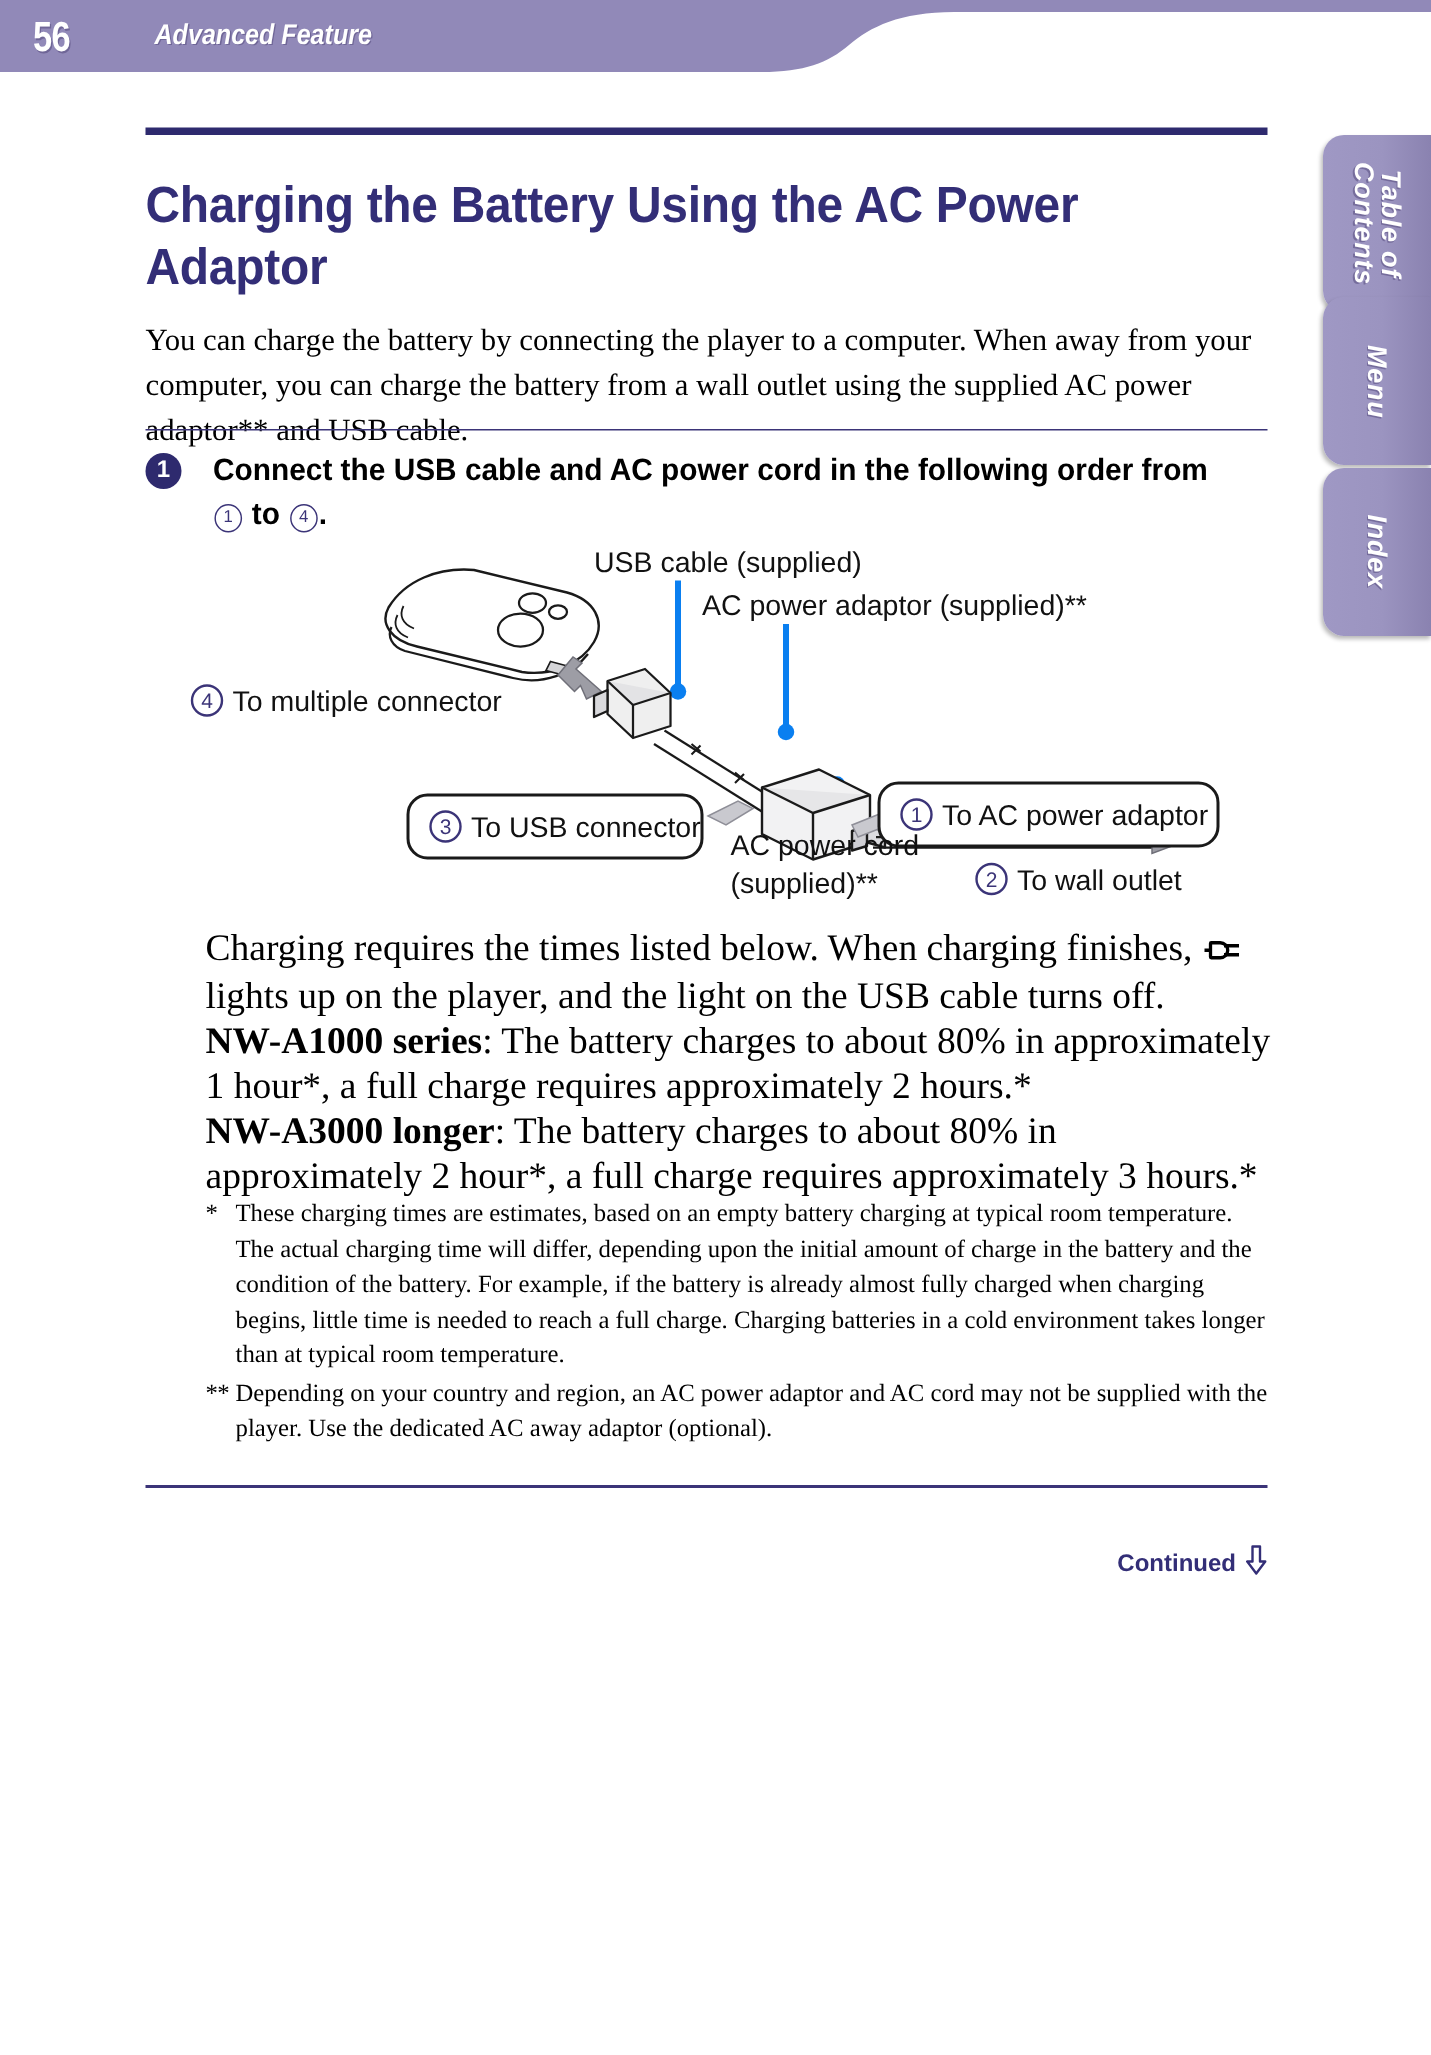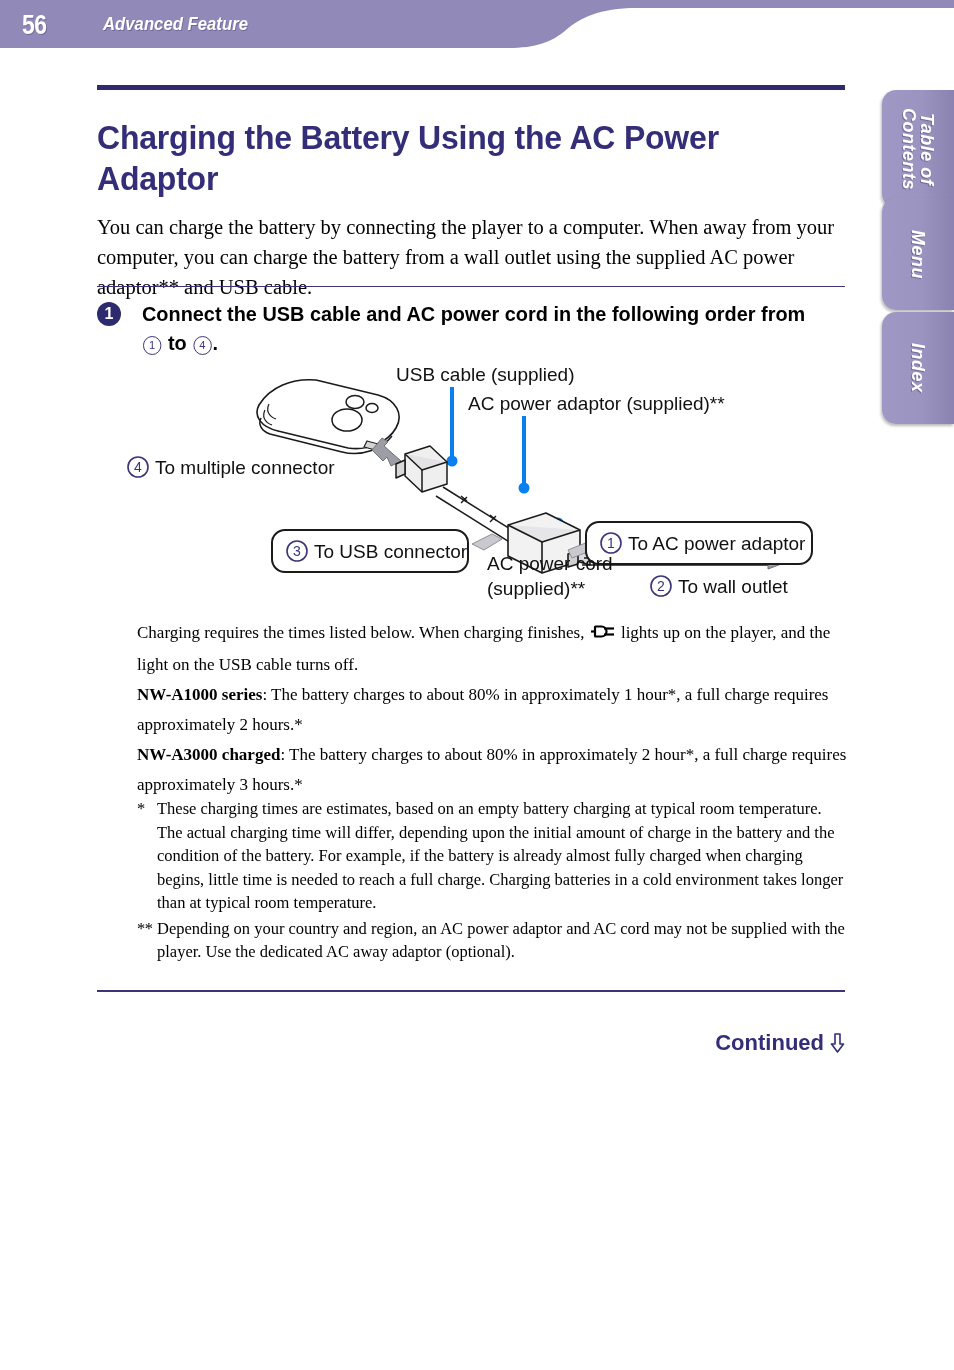--- a/index.html
+++ b/index.html
@@ -166,21 +166,21 @@
     left: 120px; top: 358px;
     width: 740px; height: 252px;
   }
   #diagram svg { display: block; }
 
   
   #body-text {
     position: absolute;
     left: 137px; top: 618px;
     width: 716px;
-    font-size: 17px;
+    font-size: 25px;
     line-height: 30px;
   }
   #body-text .bold { font-weight: bold; text-align: right; }
   .plug-icon {
     display: inline-block;
     vertical-align: -2px;
     margin: 0 1px;
   }
 
   
@@ -210,21 +210,21 @@
     background: #3b3478;
   }
 
   #continued {
     position: absolute;
     left: 97px; top: 1030px;
     width: 748px;
     text-align: right;
     font-family: "Liberation Sans Narrow", "Liberation Sans", sans-serif;
     font-weight: bold;
-    font-size: 22px;
+    font-size: 16px;
     color: #332e77;
   }
   #continued .arrow {
     display: inline-block;
     vertical-align: -3px;
     margin-left: 6px;
   }
 </style>
 </head>
 <body>
@@ -367,21 +367,21 @@
 </div>
 
 <div id="body-text">
   <span>Charging requires the times listed below. When charging finishes, </span><span class="plug-icon"><svg width="26" height="17" viewBox="0 0 26 17" xmlns="http://www.w3.org/2000/svg">
         <path d="M5.5,3.5 h6 a5,5 0 0 1 0,10 h-6 a0.5,0.5 0 0 1 -0.5,-0.5 v-9 a0.5,0.5 0 0 1 0.5,-0.5 z" fill="none" stroke="#000" stroke-width="2.2"></path>
         <line x1="1" y1="8.5" x2="5" y2="8.5" stroke="#000" stroke-width="2.2"></line>
         <line x1="14" y1="5.5" x2="24" y2="5.5" stroke="#000" stroke-width="2.2"></line>
         <line x1="14" y1="11.5" x2="24" y2="11.5" stroke="#000" stroke-width="2.2"></line>
       </svg></span><span> lights up on the player, and the light on the USB cable turns off.</span><br>
   <span class="bold">NW-A1000 series</span><span>: The battery charges to about 80% in approximately 1 hour*, a full charge requires approximately 2 hours.*</span><br>
-  <span class="bold">NW-A3000 charged</span><span>: The battery charges to about 80% in approximately 2 hour*, a full charge requires approximately 3 hours.*</span>
+  <span class="bold">NW-A3000 longer</span><span>: The battery charges to about 80% in approximately 2 hour*, a full charge requires approximately 3 hours.*</span>
 </div>
 
 <div id="footnotes">
   <div class="fn">
     <span class="fn-mark one">*</span>
     <span class="fn-body">These charging times are estimates, based on an empty battery charging at typical room temperature. The actual charging time will differ, depending upon the initial amount of charge in the battery and the condition of the battery. For example, if the battery is already almost fully charged when charging begins, little time is needed to reach a full charge. Charging batteries in a cold environment takes longer than at typical room temperature.</span>
   </div>
   <div class="fn">
     <span class="fn-mark two">**</span>
     <span class="fn-body">Depending on your country and region, an AC power adaptor and AC cord may not be supplied with the player. Use the dedicated AC away adaptor (optional).</span>

